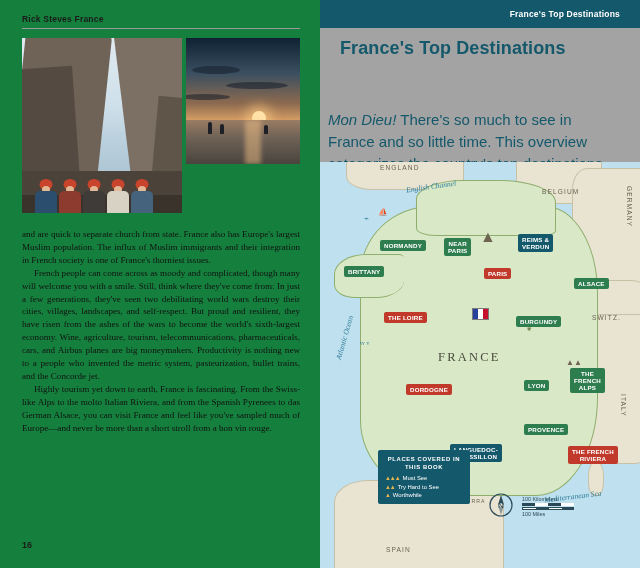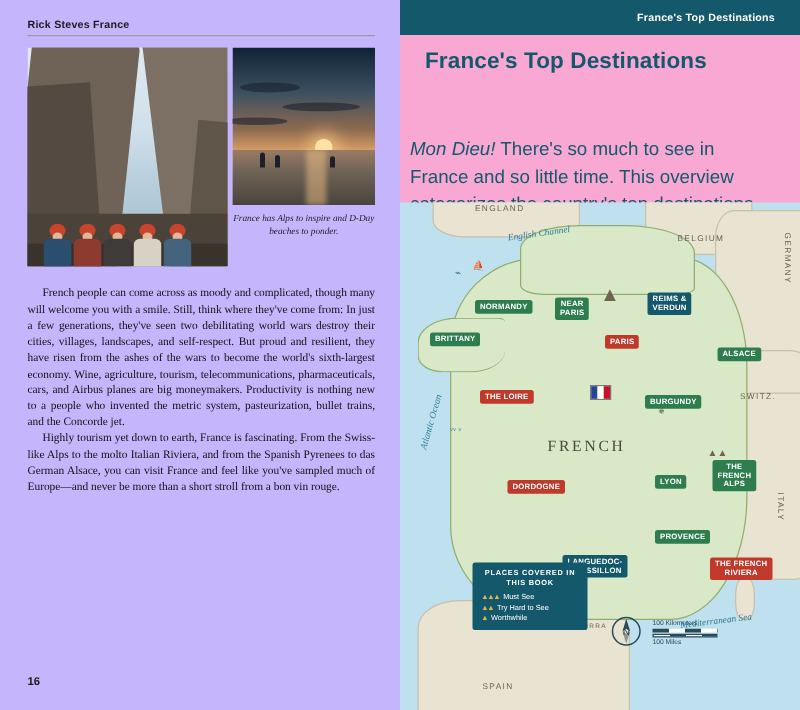--- a/index.html
+++ b/index.html
@@ -8,21 +8,21 @@
     font-family: "Liberation Serif", serif;
     background: #ffffff;
     overflow: hidden;
   }
   .spread { position: relative; width: 640px; height: 568px; display: flex; }
 
   
   .page-left {
     position: relative;
     width: 320px; height: 568px;
-    background: #c4b5fd;
+    background: #15803d;
     padding: 0;
   }
   .running-head {
     position: absolute; top: 14px; left: 22px;
     font-family: "Liberation Sans", sans-serif;
     font-weight: bold; font-size: 8.5px; letter-spacing: .2px;
     color: #1b1b1b;
   }
   .rule-left {
     position: absolute; top: 28px; left: 22px; width: 278px; height: 1px;
@@ -68,21 +68,21 @@
   }
   .body-text p { text-indent: 12px; margin: 0; }
   .body-text p.first { text-indent: 0; }
   .folio {
     position: absolute; left: 22px; bottom: 18px;
     font-family: "Liberation Sans", sans-serif;
     font-weight: bold; font-size: 9px; color: #1b1b1b;
   }
 
   
-  .page-right { position: relative; width: 320px; height: 416px; background: #f9a8d4; border-radius: 18px; }
+  .page-right { position: relative; width: 320px; height: 416px; background: #a3a3a3; border-radius: 18px; }
   .rp-header {
     position: absolute; top: 0; left: 0; width: 320px; height: 28px;
     background: #14586b;
   }
   .rp-header-text {
     position: absolute; right: 20px; top: 9px;
     font-family: "Liberation Sans", sans-serif;
     font-weight: bold; font-size: 8.5px; color: #ffffff; letter-spacing:.2px;
   }
   .chapter-title {
@@ -201,24 +201,24 @@
         <div class="beach-cloud" style="left:40px; top:44px; width:62px; height:7px;"></div>
         <div class="beach-cloud" style="left:-6px; top:56px; width:50px; height:6px;"></div>
         <div class="beach-sun"></div>
         <div class="beach-water"></div>
         <div class="beach-refl"></div>
         <div class="beach-fig" style="left:22px;"></div>
         <div class="beach-fig" style="left:34px; height:10px;"></div>
         <div class="beach-fig" style="left:78px; height:9px;"></div>
       </div>
 
-      <div class="caption">France has Alps to inspire and D-Day beaches to ponder.</div>
     </div>
 
     <div class="body-text">
+      <p class="first">and are quick to separate church from state. France also has Europe's largest Muslim population. The influx of Muslim immigrants and their integration in French society is one of France's thorniest issues.</p>
       <p>French people can come across as moody and complicated, though many will welcome you with a smile. Still, think where they've come from: In just a few generations, they've seen two debilitating world wars destroy their cities, villages, landscapes, and self-respect. But proud and resilient, they have risen from the ashes of the wars to become the world's sixth-largest economy. Wine, agriculture, tourism, telecommunications, pharmaceuticals, cars, and Airbus planes are big moneymakers. Productivity is nothing new to a people who invented the metric system, pasteurization, bullet trains, and the Concorde jet.</p>
       <p>Highly tourism yet down to earth, France is fascinating. From the Swiss-like Alps to the molto Italian Riviera, and from the Spanish Pyrenees to das German Alsace, you can visit France and feel like you've sampled much of Europe—and never be more than a short stroll from a bon vin rouge.</p>
     </div>
 
     <div class="folio">16</div>
   </div>
 
   <div class="page-right">
 
     <div class="rp-header">
@@ -250,21 +250,21 @@
       <div class="sea-label" style="left:224px; top:330px; transform:rotate(-7deg);">Mediterranean Sea</div>
 
       <div class="country-label" style="left:60px; top:2px;">ENGLAND</div>
       <div class="country-label" style="left:222px; top:26px;">BELGIUM</div>
       <div class="country-label" style="left:306px; top:24px; writing-mode:vertical-rl;">GERMANY</div>
       <div class="country-label" style="left:272px; top:152px;">SWITZ.</div>
       <div class="country-label" style="left:300px; top:232px; writing-mode:vertical-rl;">ITALY</div>
       <div class="country-label" style="left:66px; top:384px;">SPAIN</div>
       <div class="country-label" style="left:132px; top:336px; font-size:5.2px;">ANDORRA</div>
 
-      <div class="france-name">FRENCH</div>
+      <div class="france-name">FRANCE</div>
 
       <div class="flag">
         <div style="background:#27429a;"></div>
           <div style="background:#ffffff;"></div>
           <div style="background:#c8102e;"></div>
       </div>
 
       <div class="wave" style="left:44px; top:52px;">⌁</div>
       <div class="wave" style="left:58px; top:46px;">⛵</div>
       <div class="wave" style="left:40px; top:178px;">ᵛᵛ ᵛ</div>

